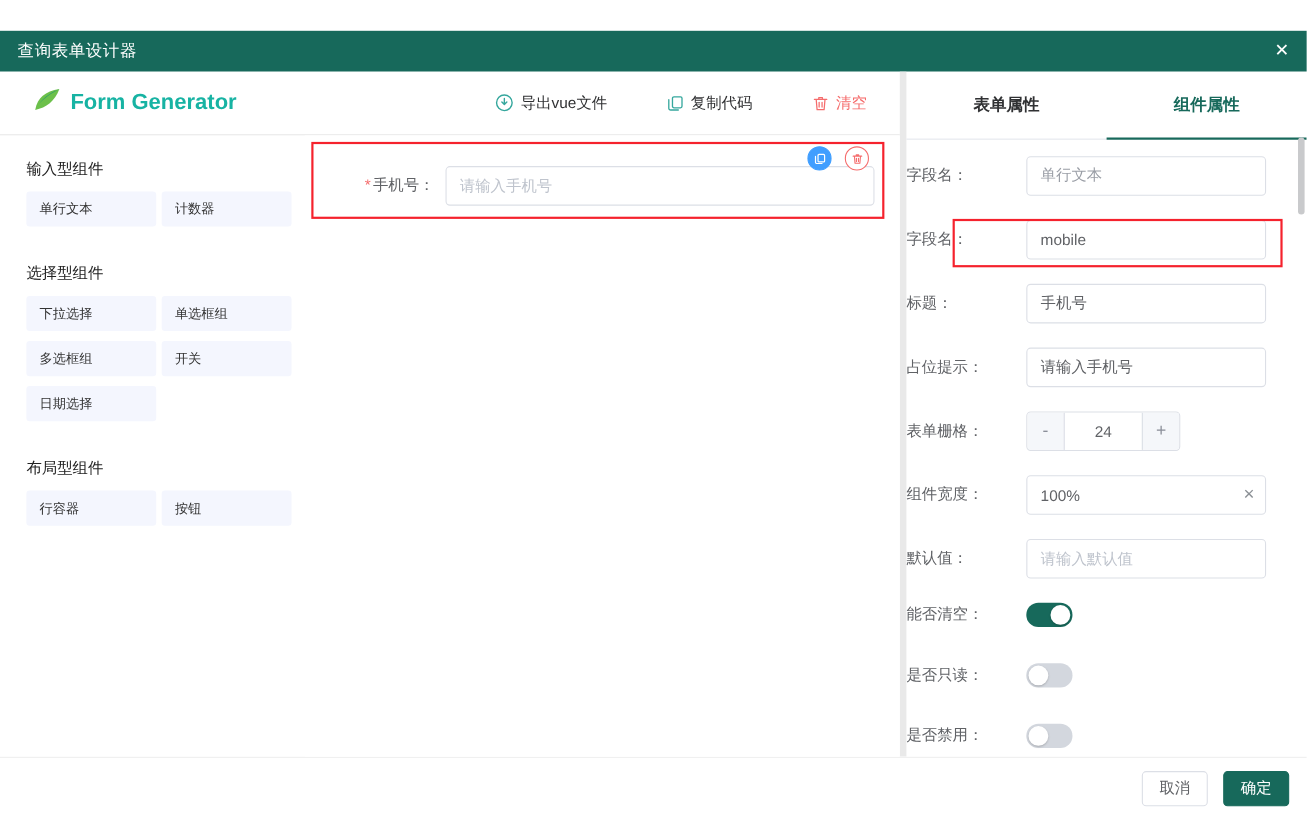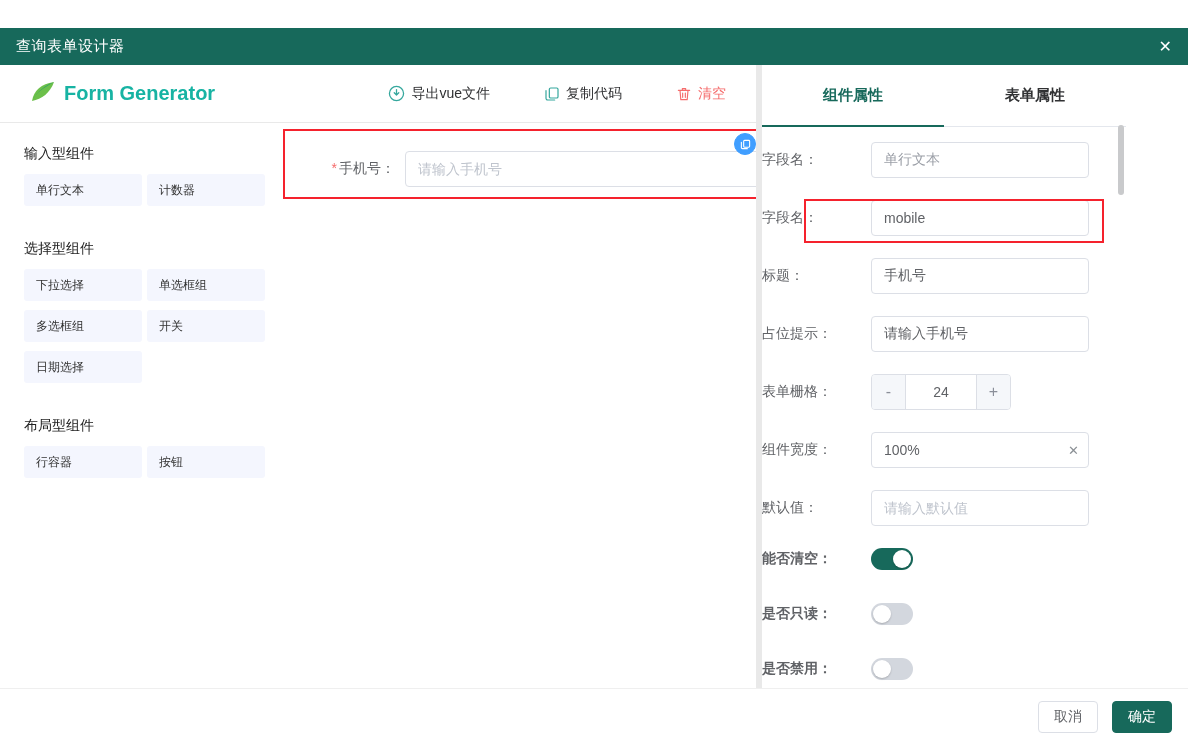--- a/index.html
+++ b/index.html
@@ -6,21 +6,21 @@
   html,body { width:1188px; height:745px; font-family:"Liberation Sans","DejaVu Sans",sans-serif; background:#fff; overflow:hidden; }
   .app { width:1188px; height:745px; display:flex; flex-direction:column; background:#fff; }
 
   
   .titlebar { height:37px; background:#17695b; color:#fff; display:flex; align-items:center; justify-content:space-between; padding:0 16px; flex-shrink:0;margin-top:28px; }
   .titlebar .dlg-title { font-size:15px; font-weight:500; letter-spacing:.5px; }
   .titlebar .close { font-size:16px; color:#fff; cursor:pointer; line-height:1; }
 
   
   .content { flex:1; display:flex; overflow:hidden; }
-  .left-col { width:756px; display:flex; flex-direction:column; }
+  .left-col { width:818px; display:flex; flex-direction:column; }
   .divider-strip { width:6px; background:#e9e9e9; }
 
   .top-row { height:58px; border-bottom:1px solid #e9e9e9; display:flex; align-items:center; justify-content:space-between; padding:0 30px; flex-shrink:0; }
   .logo { display:flex; align-items:center; gap:8px; }
   .logo .logo-text { font-size:20px; font-weight:bold; color:#17b3a3; }
   .toolbar { display:flex; align-items:center; gap:54px; }
   .tool-item { display:flex; align-items:center; gap:6px; background:none; border:none; font-size:14px; color:#303133; cursor:pointer; font-family:inherit; }
   .tool-item svg { display:block; }
   .tool-item.teal svg { color:#35a79d; }
   .tool-item.danger { color:#f56c6c; }
@@ -61,21 +61,21 @@
   .prop-input { flex:1; min-width:0; height:36px; border:1px solid #dcdfe6; border-radius:4px; padding:0 12px; font-size:14px; color:#606266; outline:none; background:#fff; font-family:inherit; }
   .prop-input.muted { color:#9a9ea6; }
   .input-wrap { flex:1; min-width:0; position:relative; display:flex; }
   .input-wrap .prop-input { width:100%; }
   .clear-icon { position:absolute; right:10px; top:50%; transform:translateY(-50%); color:#8b9095; font-size:13px; cursor:pointer; }
   .stepper { width:140px; height:36px; border:1px solid #dcdfe6; border-radius:4px; display:flex; overflow:hidden; background:#fff; }
   .step { width:34px; background:#f5f7fa; color:#8b8f99; font-size:16px; display:flex; align-items:center; justify-content:center; border:none; cursor:pointer; font-family:inherit; flex-shrink:0; }
   .step.minus { border-right:1px solid #dcdfe6; }
   .step.plus { border-left:1px solid #dcdfe6; }
   .step-value { flex:1; display:flex; align-items:center; justify-content:center; font-size:14px; color:#606266; }
-  .toggle-row { margin-bottom:33px;font-weight:bold; }
+  .toggle-row { margin-bottom:33px; }
   .switch { width:42px; height:22px; border-radius:11px; background:#d3d7de; position:relative; cursor:pointer; transition:background .2s; }
   .switch .knob { position:absolute; top:2px; left:2px; width:18px; height:18px; border-radius:50%; background:#fff; box-shadow:0 1px 2px rgba(0,0,0,.2); }
   .switch.on { background:#17695b; }
   .switch.on .knob { left:auto; right:2px; }
   .scroll-thumb { position:absolute; right:2px; top:60px; width:6px; height:70px; background:#c9cacc; border-radius:3px; }
 
   
   .footer { height:57px; flex-shrink:0; display:flex; align-items:center; justify-content:flex-end; gap:14px; padding-right:16px; border-top:1px solid #efefef; background:#fff; }
   .btn { height:32px; padding:0 15px; border-radius:4px; font-size:14px; cursor:pointer; font-family:inherit; }
   .btn-cancel { background:#fff; border:1px solid #dcdfe6; color:#606266; }
@@ -185,22 +185,22 @@
           </div>
         </main>
 
       </div>
     </div>
 
     <div class="divider-strip"></div>
 
     <section class="props">
       <div class="tabs">
+        <button class="tab">表单属性</button>
         <button class="tab active">组件属性</button>
-        <button class="tab">表单属性</button>
       </div>
       <div class="props-body">
         <div class="annotation-box box-panel"></div>
 
         <div class="prop-row">
           <label class="prop-label">字段名：</label>
           <input class="prop-input muted" type="text" value="单行文本" style="">
         </div>
 
         <div class="prop-row">

